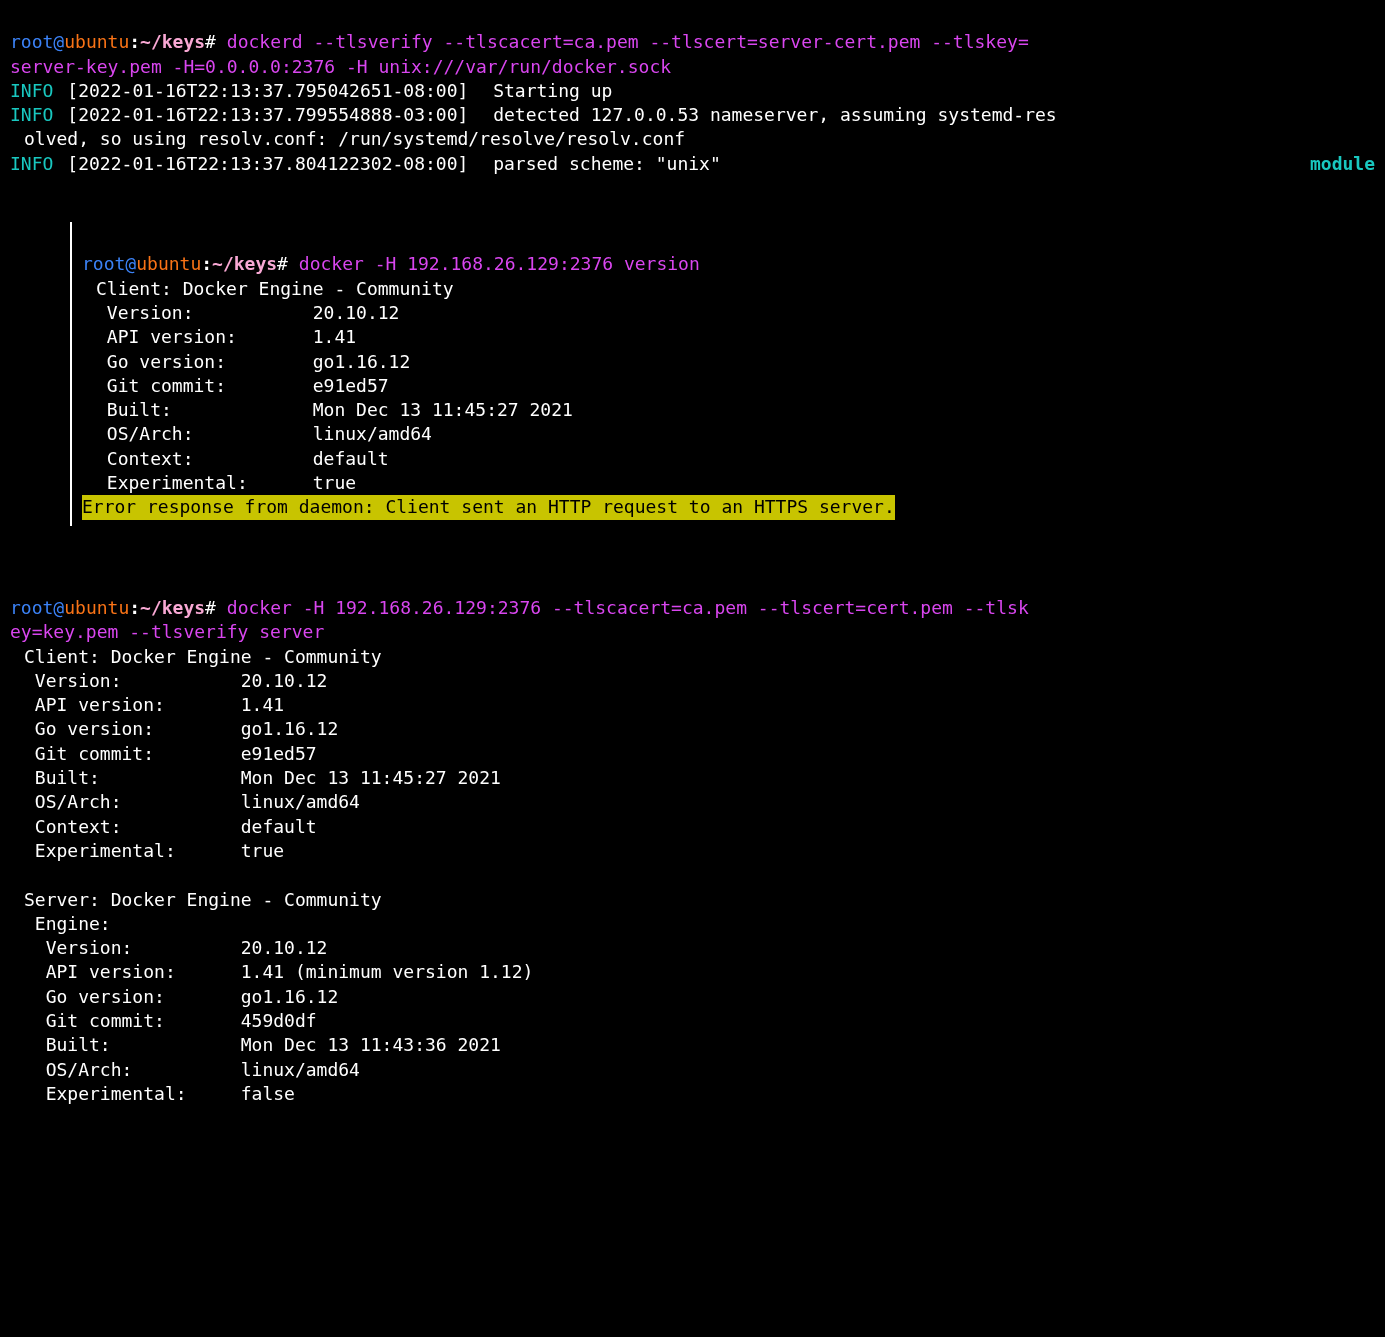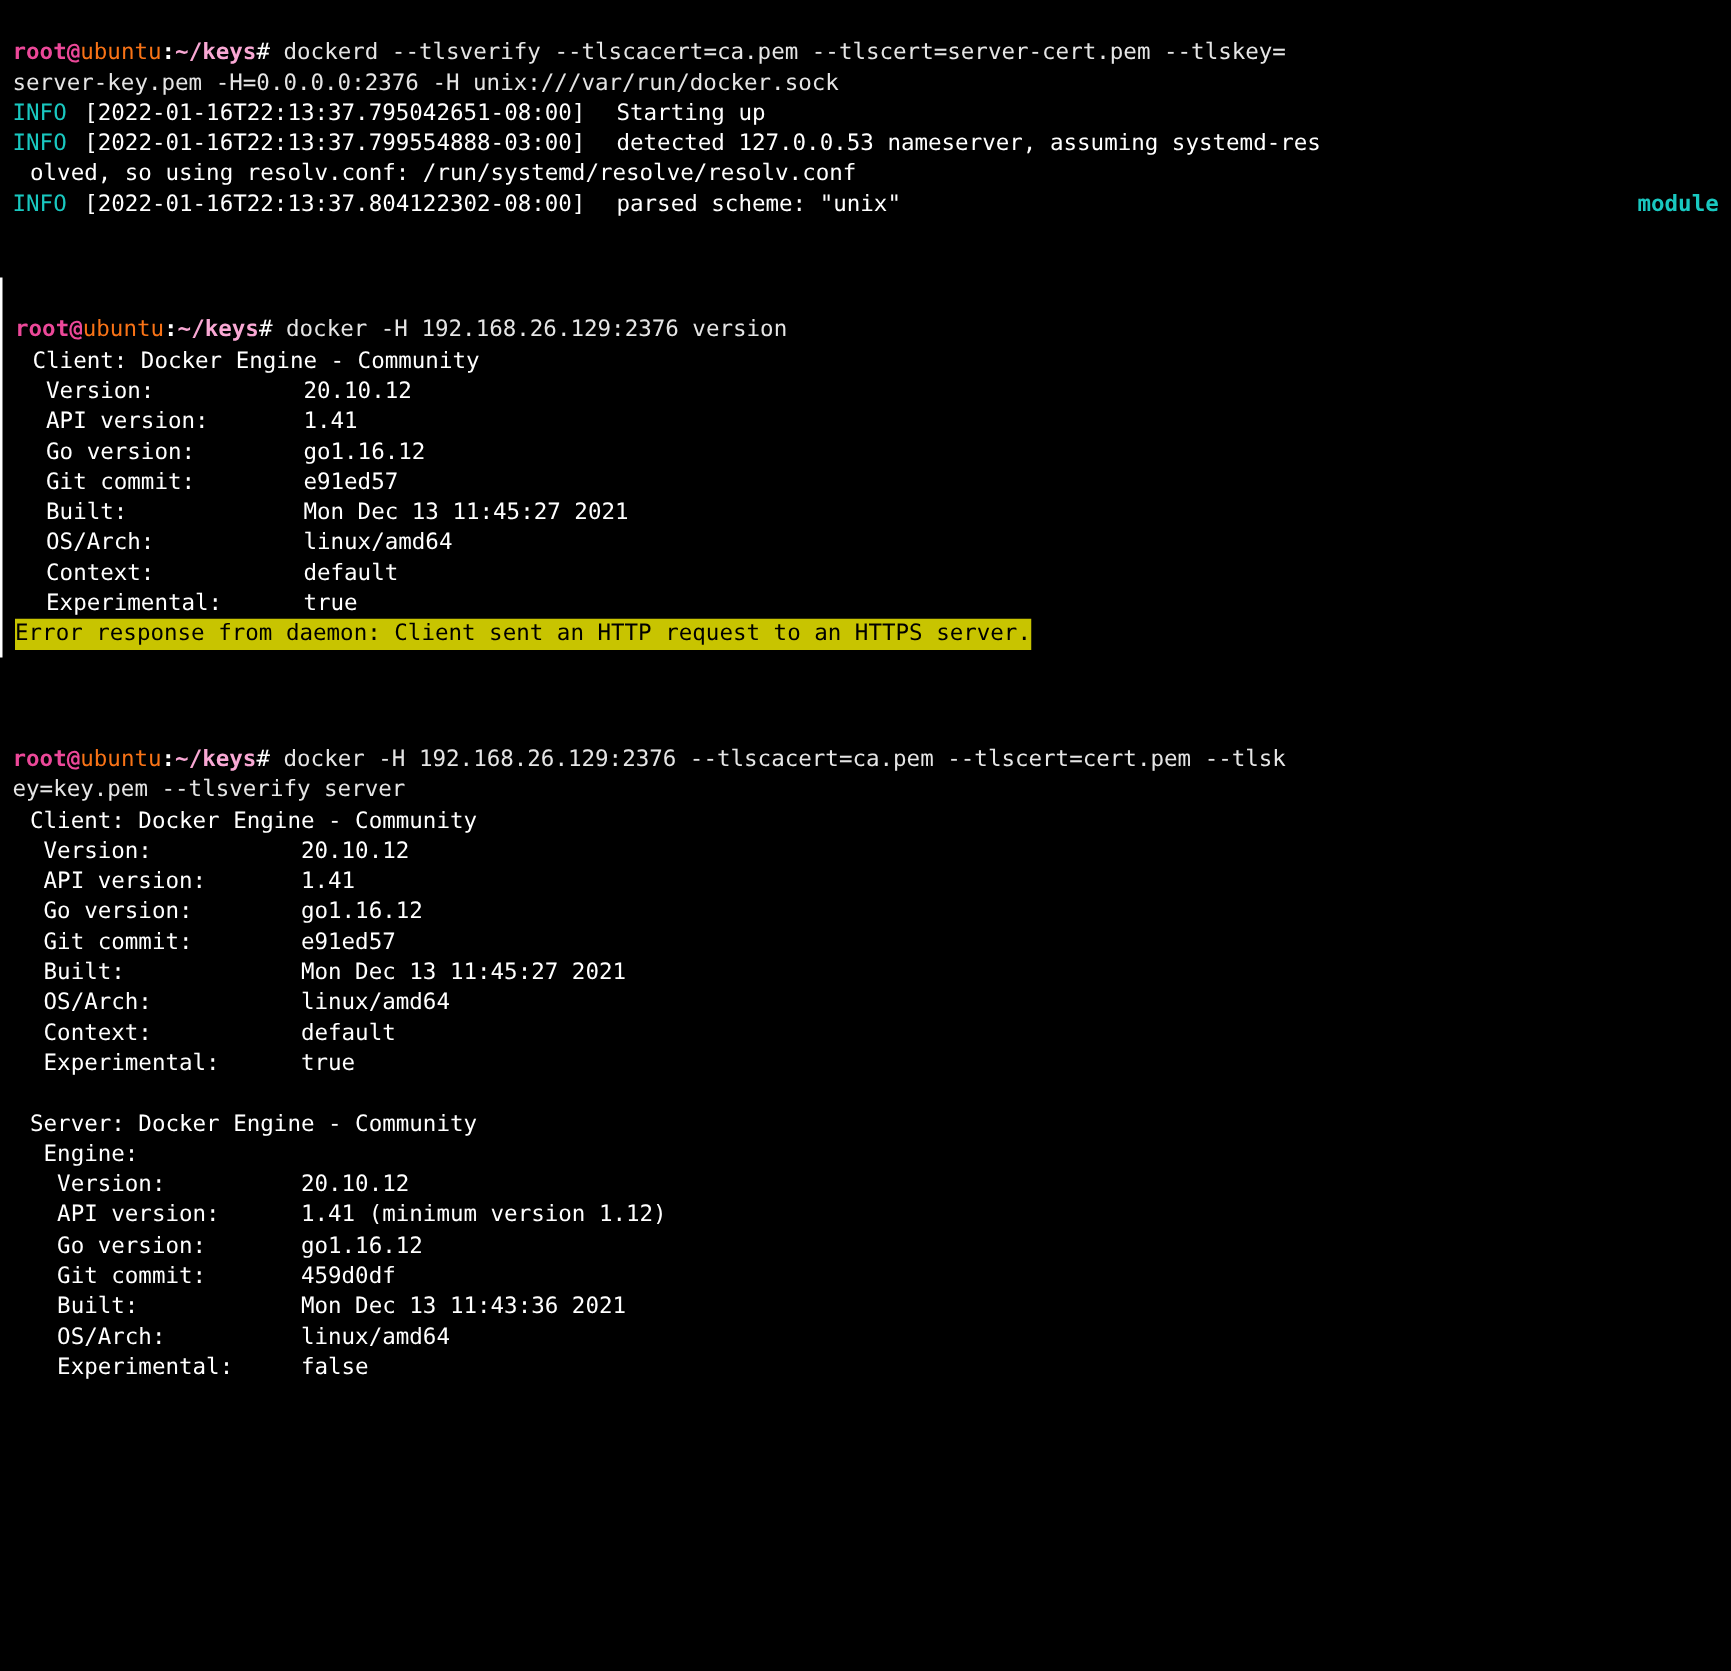--- a/index.html
+++ b/index.html
@@ -14,33 +14,34 @@
     height: 1337px;
     overflow: hidden;
   }
   .term {
     white-space: pre;
     padding: 6px 10px;
   }
   .term2 {
     white-space: pre;
     padding: 6px 10px;
+    margin-left: 70px;
     margin-top: 40px;
     border-left: 2px solid #fff;
     width: 1010px;
     box-sizing: border-box;
   }
-  .prompt-user { color: #ec4899; font-weight: bold; }
+  .prompt-user { color: #3b82f6; font-weight: normal; }
   .prompt-host { color: #f97316; font-weight: normal; }
   .prompt-colon { color: #fff; font-weight: bold; }
   .prompt-path { color: #f9a8d4; font-weight: bold; }
   .prompt-hash { color: #fff; }
   .info  { color: #19c8c0; }
   .right { color: #19c8c0; float: right; font-weight: bold; }
-  .cmd   { color: #e5e5e5; }
+  .cmd   { color: #d946ef; }
   .out   { color: #fff; padding-left: 14px; }
   .hl {
     background: #c8c400;
     color: #000;
     display: inline-block;
   }
   .kv { white-space: pre; }
   .spacer { height: 40px; }
 </style>
 </head>

